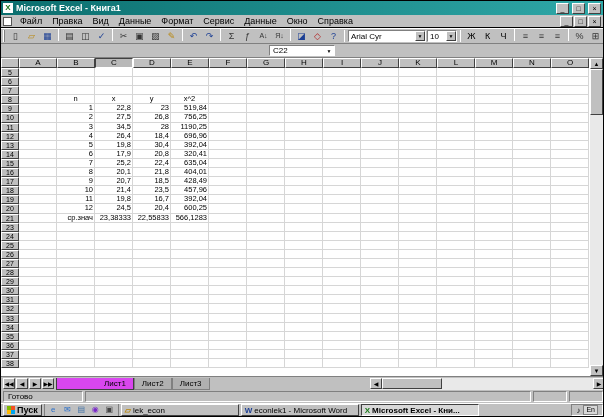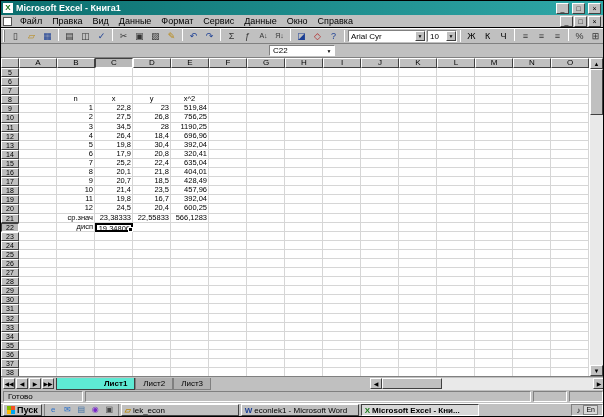--- a/index.html
+++ b/index.html
@@ -64,21 +64,21 @@
   .sb-btn { width:13px; height:11px; font-size:6px; line-height:10px; text-align:center; color:#000; flex:0 0 auto; }
   .sb-thumb-v { width:13px; height:46px; margin-top:0; flex:0 0 auto; }
   .sb-fill { flex:1; }
 
   
   .tabbar { position:absolute; left:0; top:375px; width:604px; height:14px; display:flex; align-items:flex-start; background:#c0c0c0; border-top:1px solid #808080; }
   .tab-nav { display:flex; margin:1px 2px 0 2px; gap:1px; }
   .tab-nav .tnb { width:12px; height:11px; font-size:6px; line-height:10px; text-align:center; }
   #tabs { display:flex; }
   .tab { font-size:8px; padding:0 7px; line-height:11px; margin-top:1px; background:#b0b0b0; border:1px solid #808080; border-top:none; color:#000; }
-  .tab.active { background:#5eead4; font-weight:bold; border-color:#404040;padding-left:47px; }
+  .tab.active { background:#d946ef; font-weight:normal; border-color:#404040;padding-left:47px; }
   .tab-fill { flex:1; }
   .hscroll { width:235px; height:12px; margin-top:1px; background:#e9e9e9; display:flex; }
   .sb-btn-h { width:12px; height:11px; font-size:6px; line-height:10px; text-align:center; flex:0 0 auto; }
   .sb-thumb-h { width:60px; height:11px; flex:0 0 auto; }
 
   
   .statusbar { position:absolute; left:0; top:389px; width:604px; height:13px; display:flex; align-items:center; gap:2px; padding:0 2px; background:#c0c0c0; }
   .s-panel { height:11px; font-size:8px; line-height:10px; padding:0 4px; color:#000; }
   .s-ready { width:80px; }
   .s-mid { flex:1; }
@@ -512,38 +512,20 @@
         <span class="g-cell"></span>
         <span class="g-cell"></span>
         <span class="g-cell"></span>
         <span class="g-cell"></span>
         <span class="g-cell"></span>
         <span class="g-cell"></span>
         <span class="g-cell"></span>
         <span class="g-cell"></span>
       </div>
       <div class="g-row">
-        <span class="g-rowh sel">22</span>
-        <span class="g-cell"></span>
-        <span class="g-cell a-l">дисп</span>
-        <span class="g-cell a-r selected">19,34806</span>
-        <span class="g-cell"></span>
-        <span class="g-cell"></span>
-        <span class="g-cell"></span>
-        <span class="g-cell"></span>
-        <span class="g-cell"></span>
-        <span class="g-cell"></span>
-        <span class="g-cell"></span>
-        <span class="g-cell"></span>
-        <span class="g-cell"></span>
-        <span class="g-cell"></span>
-        <span class="g-cell"></span>
-        <span class="g-cell"></span>
-      </div>
-      <div class="g-row">
         <span class="g-rowh">23</span>
         <span class="g-cell"></span>
         <span class="g-cell"></span>
         <span class="g-cell"></span>
         <span class="g-cell"></span>
         <span class="g-cell"></span>
         <span class="g-cell"></span>
         <span class="g-cell"></span>
         <span class="g-cell"></span>
         <span class="g-cell"></span>

